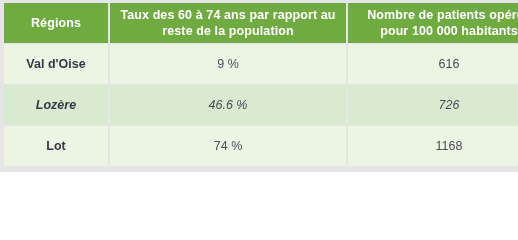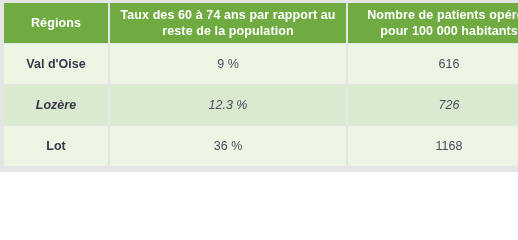--- a/index.html
+++ b/index.html
@@ -83,23 +83,23 @@
       </tr>
     </thead>
     <tbody>
       <tr class="row-odd">
         <td class="cell-region">Val d'Oise</td>
         <td class="cell-value">9 %</td>
         <td class="cell-value">616</td>
       </tr>
       <tr class="row-even">
         <td class="cell-region">Lozère</td>
-        <td class="cell-value">12.3 %</td>
+        <td class="cell-value">46.6 %</td>
         <td class="cell-value">726</td>
       </tr>
       <tr class="row-odd">
         <td class="cell-region">Lot</td>
-        <td class="cell-value">36 %</td>
+        <td class="cell-value">74 %</td>
         <td class="cell-value">1168</td>
       </tr>
     </tbody>
   </table>
 </div>
 
 </body></html>

